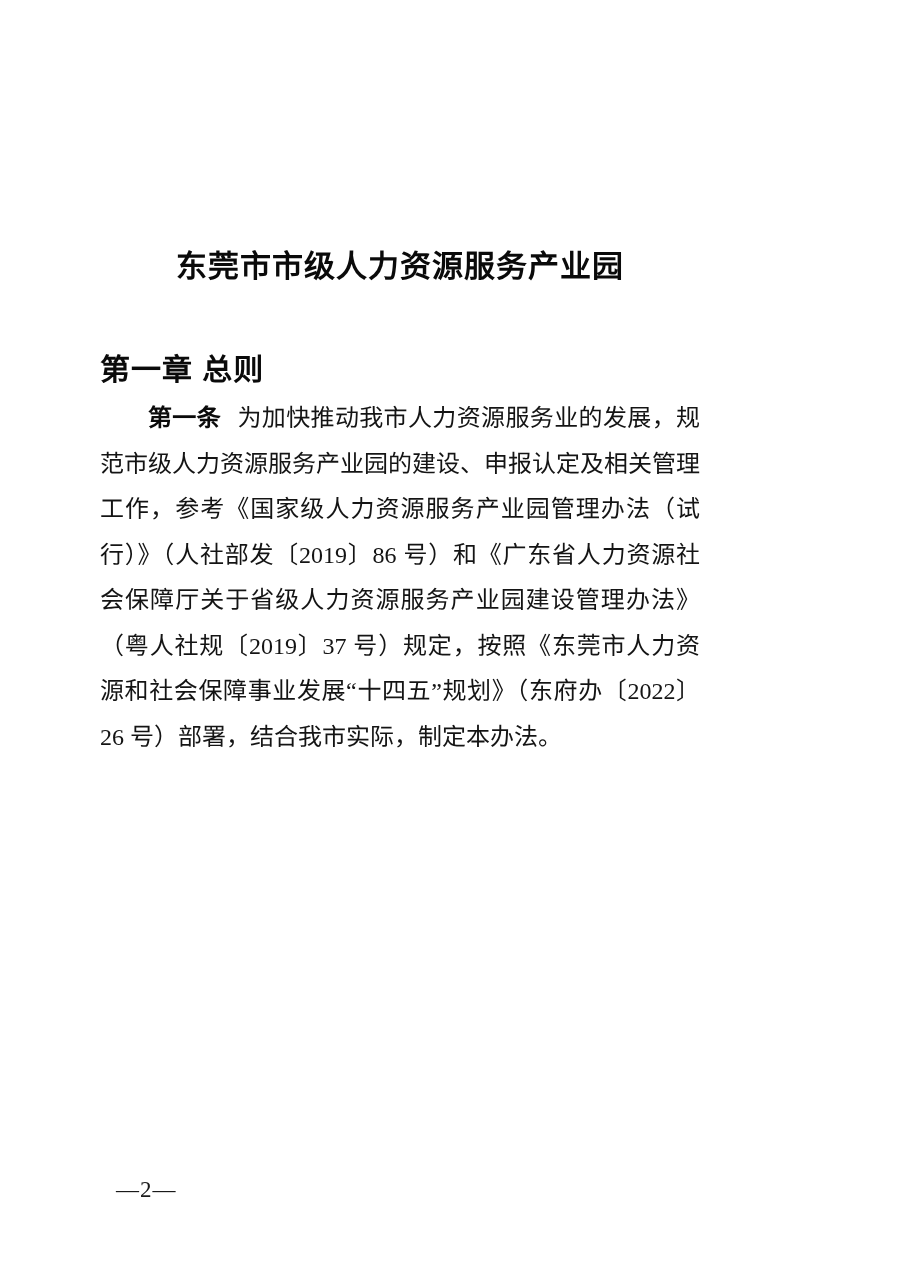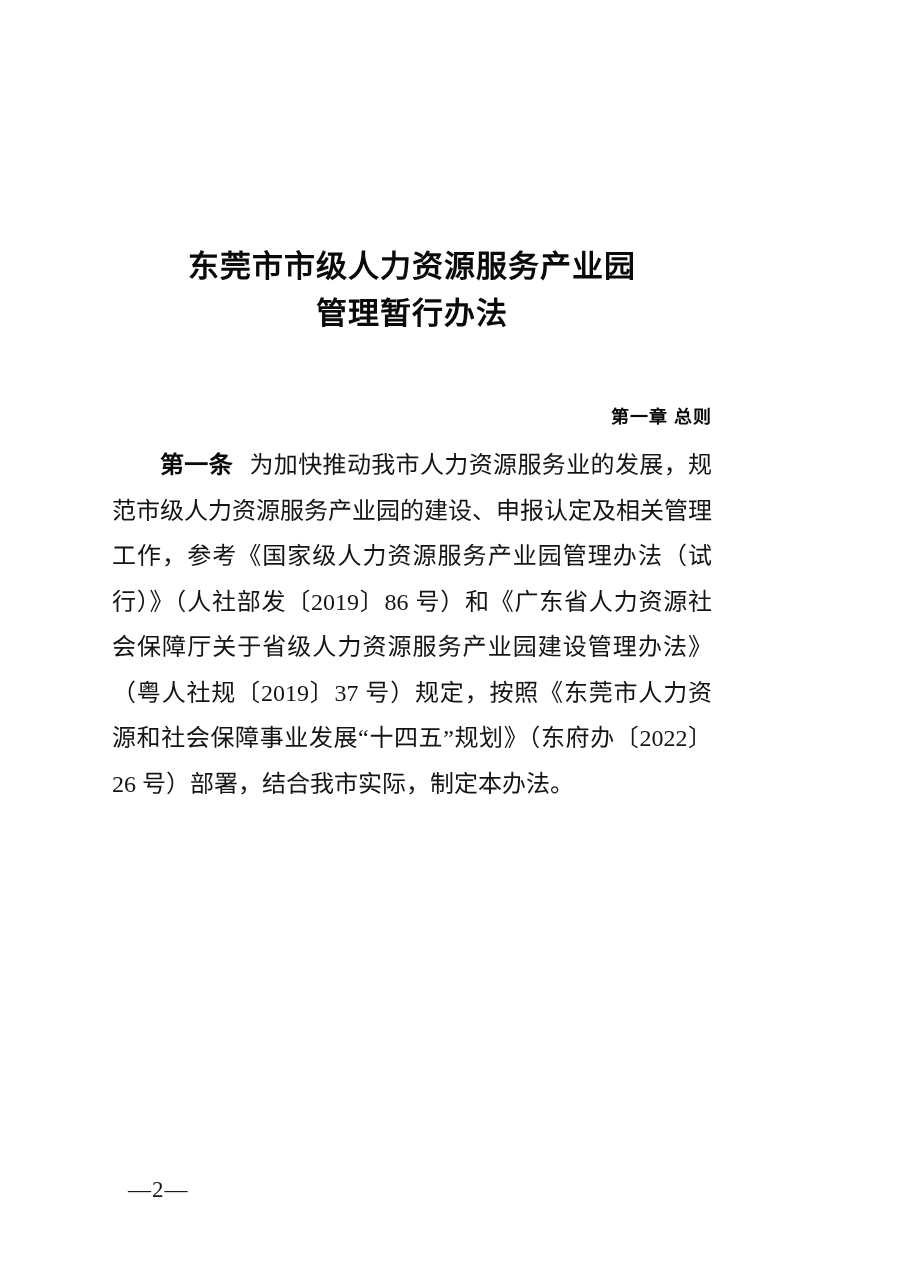--- a/index.html
+++ b/index.html
@@ -8,42 +8,41 @@
     background: #ffffff;
   }
   .page {
     position: relative;
     width: 800px;
     height: 1273px;
     background: #ffffff;
     overflow: hidden;
     color: #111111;
     font-family: "Liberation Serif", "DejaVu Serif", serif;
-    margin-left: 12px;
   }
   .content {
     padding: 243px 100px 0 100px;
   }
   .doc-title {
     margin: 0 0 66px 0;
     text-align: center;
     font-size: 31px;
     line-height: 47px;
     font-weight: bold;
     letter-spacing: 1px;
     color: #0a0a0a;
     font-family: "Liberation Serif", "DejaVu Serif", serif;
   }
   .doc-title .title-line {
     display: block;
   }
   .chapter-heading {
     margin: 0 0 12px 0;
-    text-align: right;
-    font-size: 18px;
+    text-align: left;
+    font-size: 30px;
     line-height: 28px;
     font-weight: bold;
     letter-spacing: 1px;
     color: #0a0a0a;
     font-family: "Liberation Sans", "DejaVu Sans", sans-serif;
   }
   .article {
     margin: 0;
     font-size: 24px;
     line-height: 45.5px;
@@ -70,21 +69,20 @@
   }
 </style>
 </head>
 <body>
 
 <div class="page">
   <div class="content">
 
     <h1 class="doc-title">
       <span class="title-line">东莞市市级人力资源服务产业园</span>
-      <span class="title-line">管理暂行办法</span>
     </h1>
 
     <h2 class="chapter-heading">第一章 总则</h2>
 
     <p class="article">
       <span class="article-label">第一条</span><span class="article-body">为加快推动我市人力资源服务业的发展，规范市级人力资源服务产业园的建设、申报认定及相关管理工作，参考《国家级人力资源服务产业园管理办法（试行）》（人社部发〔2019〕86 号）和《广东省人力资源社会保障厅关于省级人力资源服务产业园建设管理办法》（粤人社规〔2019〕37 号）规定，按照《东莞市人力资源和社会保障事业发展“十四五”规划》（东府办〔2022〕26 号）部署，结合我市实际，制定本办法。</span>
     </p>
 
 
 

